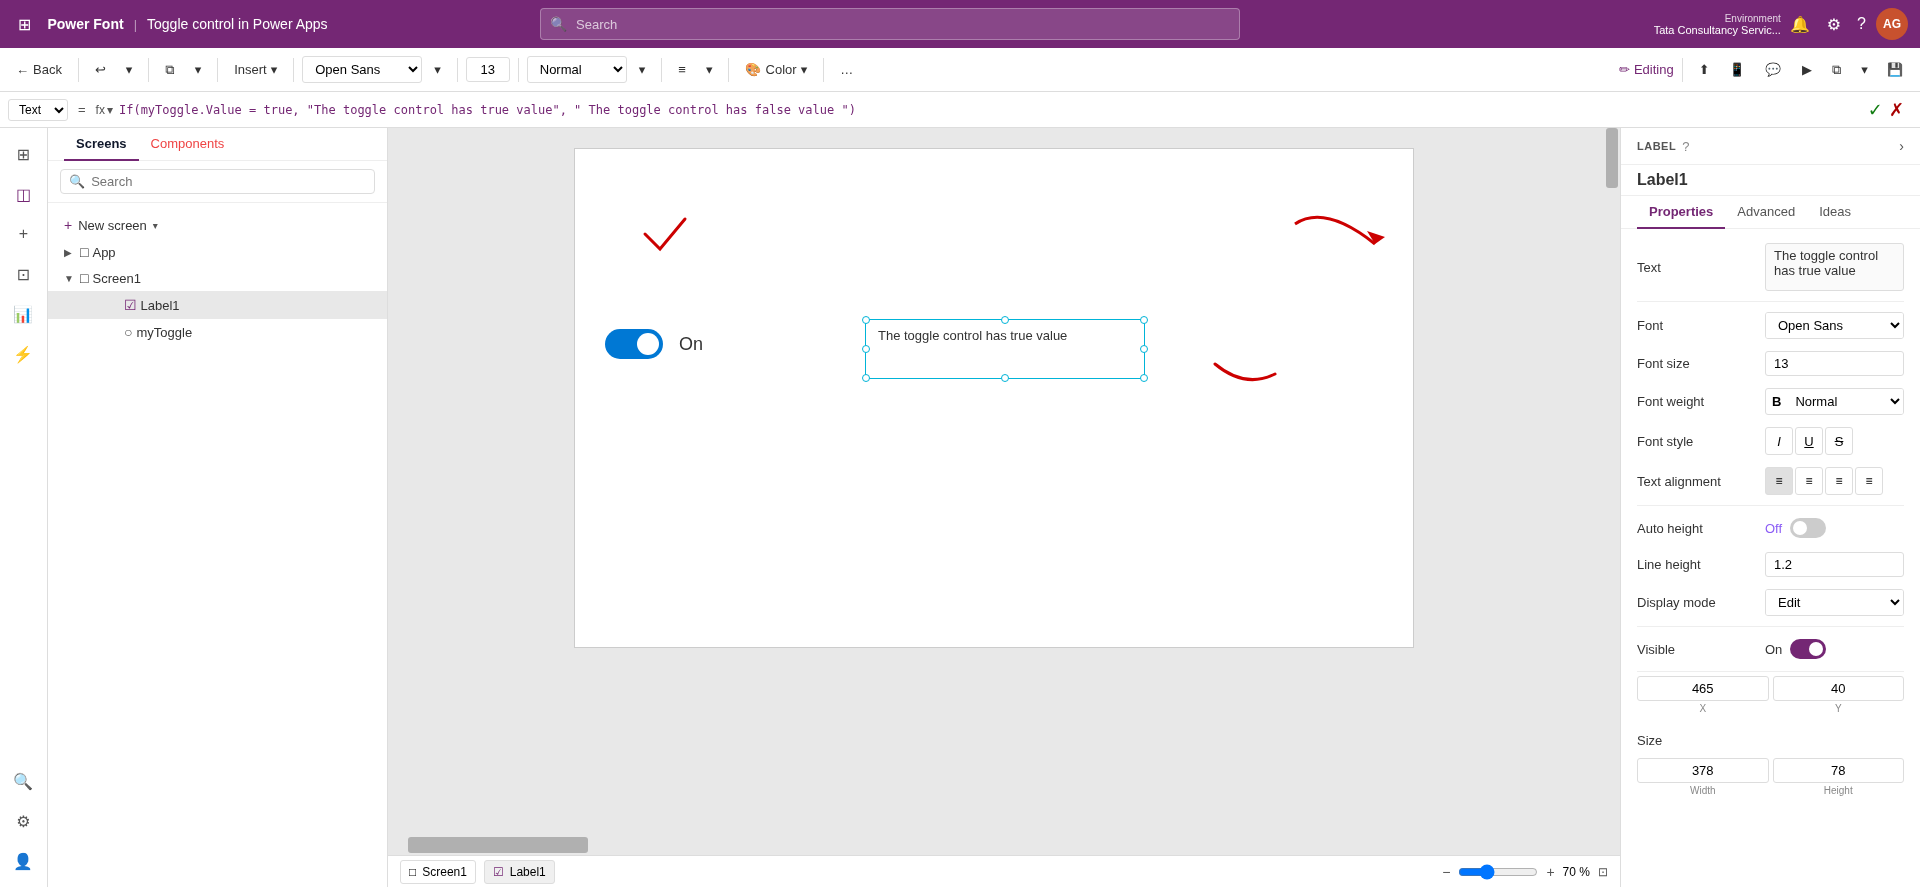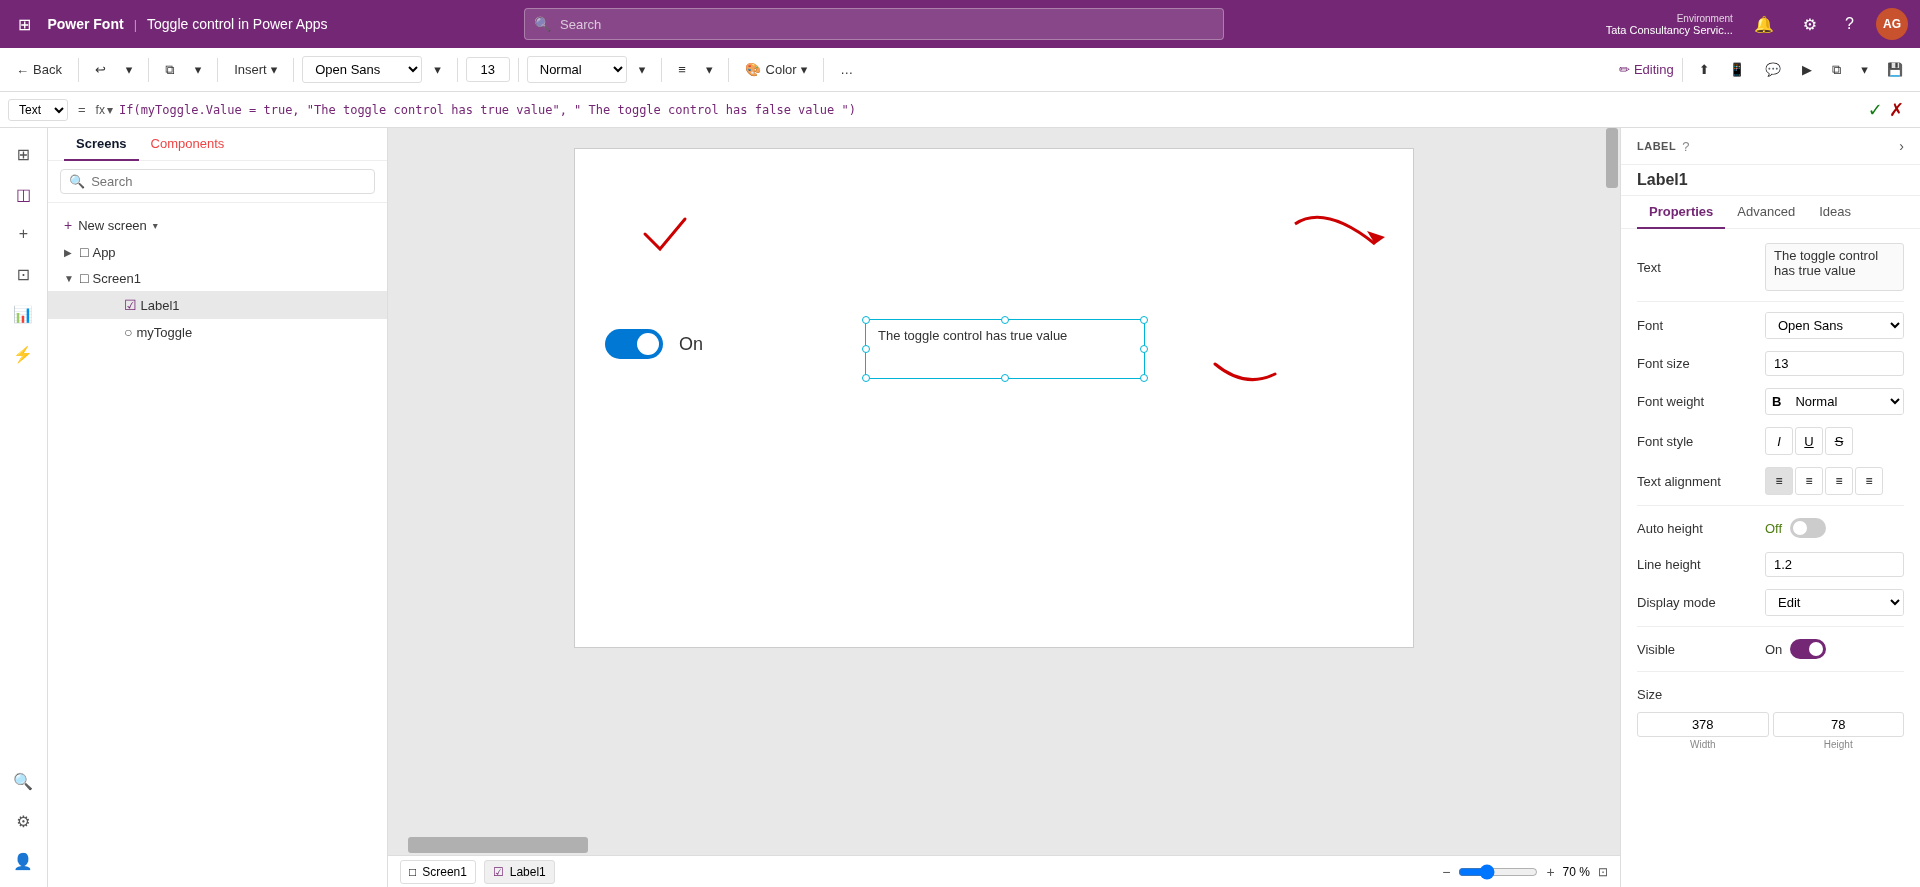--- a/index.html
+++ b/index.html
@@ -11,21 +11,21 @@
       height: 48px; padding: 0 12px; gap: 10px;
     }
     .top-nav-grid-icon { font-size: 18px; cursor: pointer; padding: 4px; }
     .search-bar {
       flex: 1; max-width: 700px; margin: 0 auto;
       background: rgba(255,255,255,0.15); border: 1px solid rgba(255,255,255,0.3);
       border-radius: 4px; display: flex; align-items: center; padding: 0 10px; height: 32px; gap: 8px;
     }
     .search-bar input { background: transparent; border: none; outline: none; color: white; font-size: 13px; flex: 1; }
     .search-bar input::placeholder { color: rgba(255,255,255,0.7); }
-    .top-nav-right { display: flex; align-items: center; gap: 16px; margin-left: auto; }
+    .top-nav-right { display: flex; align-items: center; gap: 4px; margin-left: auto; }
     .nav-icon-btn { background: transparent; border: none; color: white; cursor: pointer; font-size: 16px; padding: 4px 6px; border-radius: 3px; }
     .avatar { width: 32px; height: 32px; border-radius: 50%; background: #c8512e; display: flex; align-items: center; justify-content: center; font-size: 12px; font-weight: 700; color: white; }
 
     
     .toolbar {
       display: flex; align-items: center; background: white; border-bottom: 1px solid #ddd;
       height: 44px; padding: 0 8px; gap: 4px;
     }
     .toolbar-btn {
       background: transparent; border: none; cursor: pointer; padding: 4px 8px;
@@ -545,21 +545,21 @@
           <button class="text-align-btn">≡</button>
           <button class="text-align-btn">≡</button>
         </div>
       </div>
 
       <div class="prop-sep"></div>
 
       <div class="prop-row">
         <span class="prop-label">Auto height</span>
         <div class="prop-value toggle-row">
-          <span style="font-size:13px;color:#4d7c0f;">Off</span>
+          <span style="font-size:13px;color:#8b5cf6;">Off</span>
           <div class="mini-toggle off">
             <div class="mini-toggle-knob"></div>
           </div>
         </div>
       </div>
 
       <div class="prop-row">
         <span class="prop-label">Line height</span>
         <div class="prop-value">
           <input class="prop-input" type="text" value="1.2" style="">
@@ -585,20 +585,30 @@
         <div class="prop-value toggle-row">
           <span style="font-size:13px;color:#333;">On</span>
           <div class="mini-toggle on">
             <div class="mini-toggle-knob"></div>
           </div>
         </div>
       </div>
 
       <div class="prop-sep"></div>
 
+      <div class="pos-size-grid">
+        <div class="pos-input-wrap">
+          <input class="pos-input" type="text" value="465" style="">
+          <span class="pos-input-label">X</span>
+        </div>
+        <div class="pos-input-wrap">
+          <input class="pos-input" type="text" value="40" style="">
+          <span class="pos-input-label">Y</span>
+        </div>
+      </div>
 
       <div class="prop-row">
         <span class="prop-label">Size</span>
       </div>
       <div class="pos-size-grid">
         <div class="pos-input-wrap">
           <input class="pos-input" type="text" value="378" style="">
           <span class="pos-input-label">Width</span>
         </div>
         <div class="pos-input-wrap">

